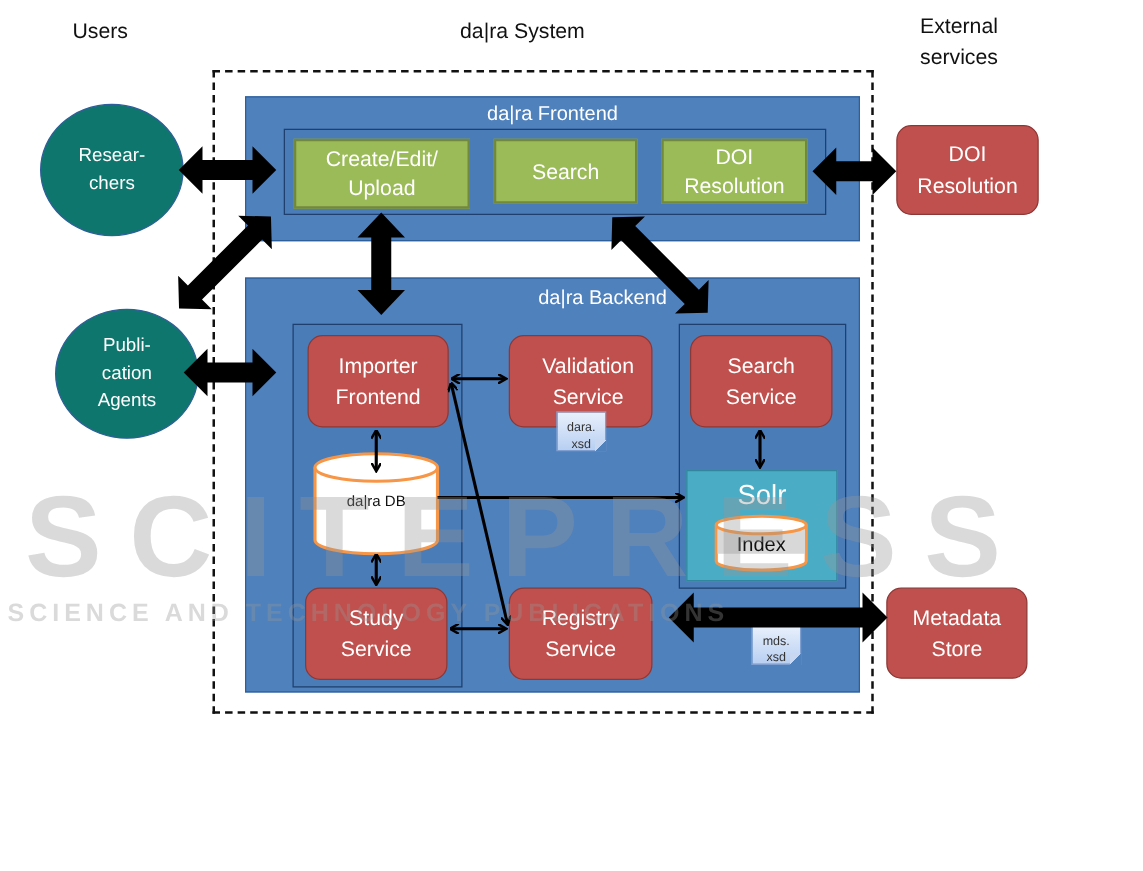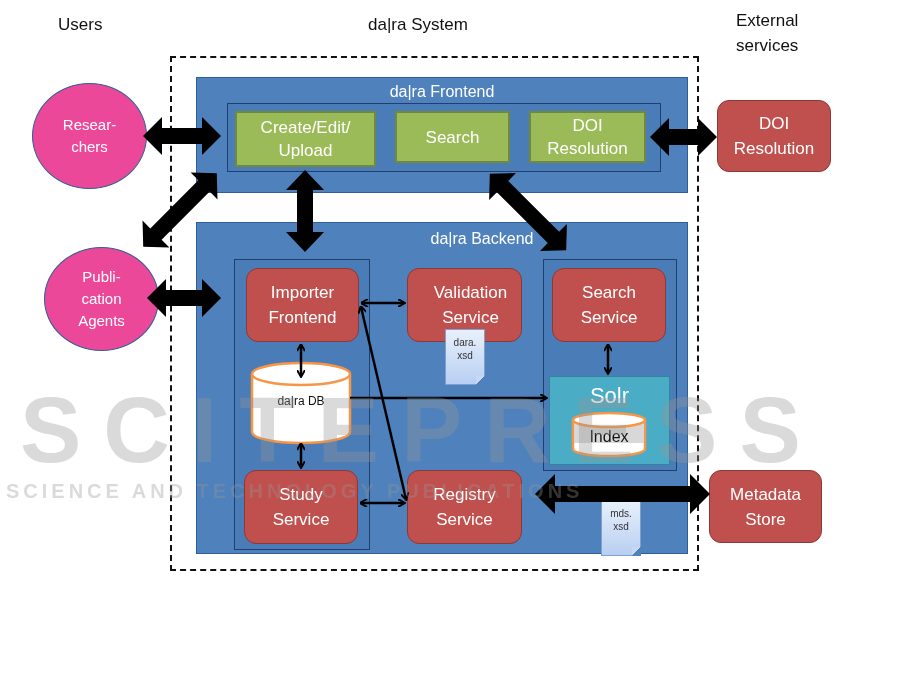--- a/index.html
+++ b/index.html
@@ -10,25 +10,25 @@
              border: 2px dashed #111; box-sizing: border-box; }
   .panel { position: absolute; background: #4f81bd; border: 1.5px solid #2f5f9a; box-sizing: border-box; }
   .panel-title { position: absolute; left: 0; right: 0; text-align: center; color: #fff; font-size: 16px; }
   .inner { position: absolute; border: 1.5px solid #1f3f6e; box-sizing: border-box; background: #4a7cb8; }
   .green { position: absolute; background: #9bbb59; border: 2px solid #71893f; box-sizing: border-box;
            color: #fff; font-size: 17px; line-height: 23px; display: flex; align-items: center;
            justify-content: center; text-align: center; white-space: pre-line; }
   .red { position: absolute; background: #c0504d; border: 1.5px solid #8c3836; box-sizing: border-box;
          border-radius: 12px; color: #fff; font-size: 17px; line-height: 25px; display: flex;
          align-items: center; justify-content: center; text-align: center; white-space: pre-line; }
-  .circle { position: absolute; background: #ec4899; border: 1.5px solid #2f5f9a; border-radius: 50%;
+  .circle { position: absolute; background: #0f766e; border: 1.5px solid #2f5f9a; border-radius: 50%;
             box-sizing: border-box; color: #fff; font-size: 15px; line-height: 22px; display: flex;
             align-items: center; justify-content: center; text-align: center; white-space: pre-line; }
   .solr { position: absolute; background: #4bacc6; border: 1.5px solid #31859c; box-sizing: border-box; }
-  .doc { position: absolute; width: 40px; height: 56px; background: linear-gradient(180deg,#e8f0fc,#b8cff2);
+  .doc { position: absolute; width: 40px; height: 32px; background: linear-gradient(180deg,#e8f0fc,#b8cff2);
          border: 1px solid #7f9fd0; box-sizing: border-box; color: #333; font-size: 10px; line-height: 13px;
          text-align: center; padding-top: 6px; white-space: pre-line; }
   .doc::after { content: ""; position: absolute; right: -1px; bottom: -1px; width: 9px; height: 9px;
                 background: linear-gradient(135deg, #c9d8f0 50%, #4f81bd 50%); }
   .cyl-text { position: absolute; color: #111; text-align: center; }
   .watermark { position: absolute; color: rgba(160,160,160,0.45); font-weight: bold; white-space: nowrap; text-align: center; }
   svg { position: absolute; left: 0; top: 0; }
 </style>
 </head>
 <body>

